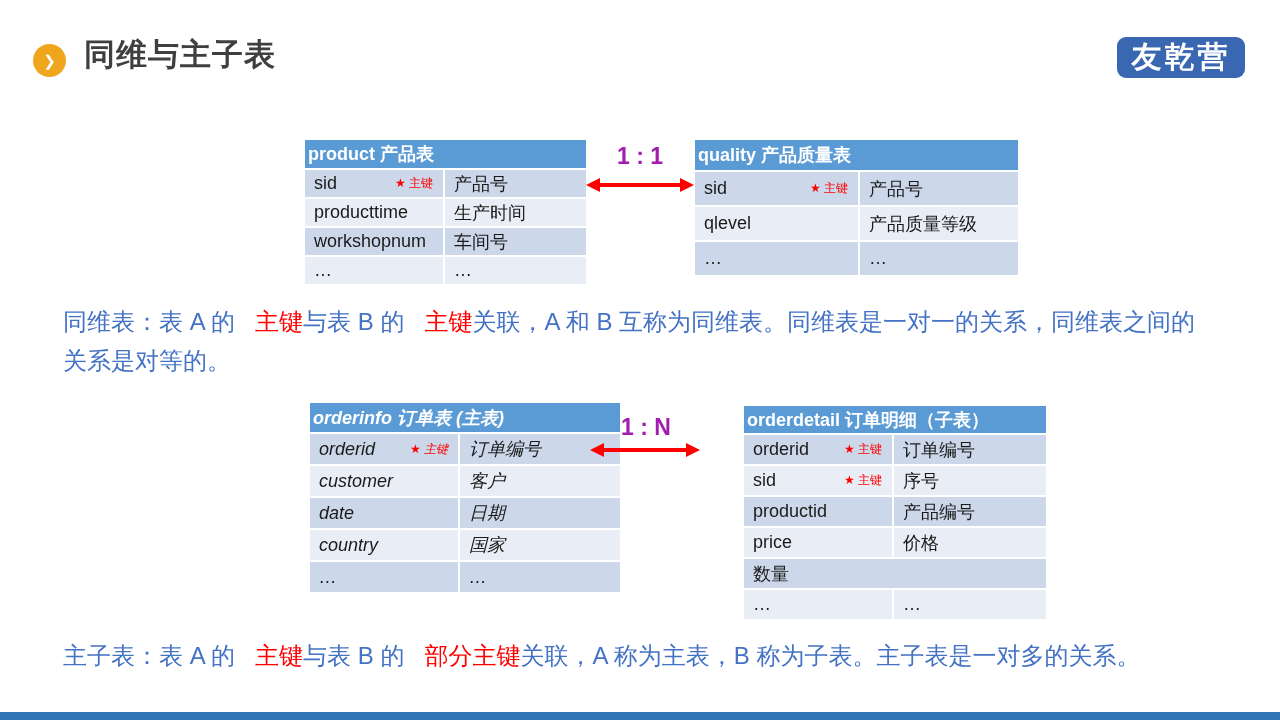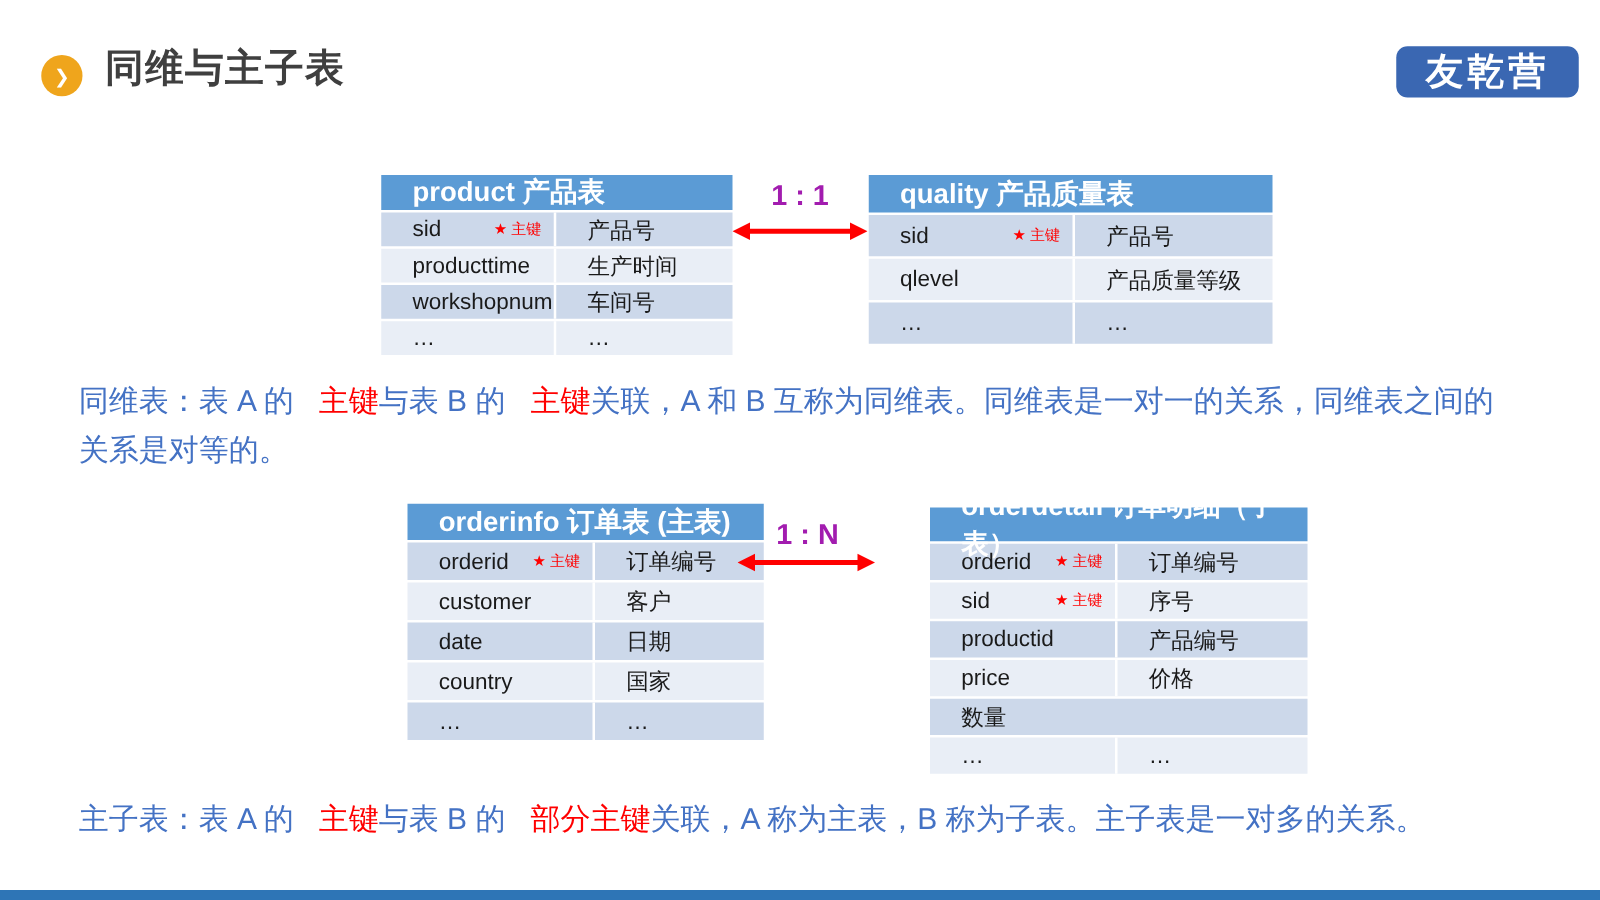--- a/index.html
+++ b/index.html
@@ -6,33 +6,33 @@
   html,body { width:1280px; height:720px; }
   body { font-family:"Liberation Sans","DejaVu Sans",sans-serif; background:#ffffff; }
   .slide { position:relative; width:1280px; height:720px; background:#ffffff; overflow:hidden; }
 
   
   .accent-circle { position:absolute; left:33px; top:44px; width:33px; height:33px;
     border-radius:50%; background:#EFA51C; color:#ffffff; display:flex;
     align-items:center; justify-content:center; font-size:15px; font-weight:bold; }
   .slide-title { position:absolute; left:84px; top:34px; font-size:31px; color:#3f3f3f;
     font-weight:600; letter-spacing:1px; }
-  .logo { position:absolute; left:1117px; top:37px; width:146px; height:41px;
+  .logo { position:absolute; left:1117px; top:37px; width:128px; height:41px;
     background:#3A67B2; border-radius:9px; color:#ffffff; font-weight:bold;
     font-size:30px; display:flex; align-items:center; justify-content:center;
     letter-spacing:3px; }
 
   
   .dbtable { position:absolute; font-size:18px; color:#1a1a1a; }
   .thead { height:var(--hh); background:#5B9BD5; color:#ffffff; font-weight:bold;
-    display:flex; align-items:center; padding-left:25px; font-size:22px; }
+    display:flex; align-items:center; padding-left:3px; font-size:18px; }
   .trow { display:flex; height:var(--rh); margin-top:2px; }
   .trow.odd  { background:#CCD8EA; }
   .trow.even { background:#E9EEF6; }
-  .cell { display:flex; align-items:center; padding-left:25px; }
+  .cell { display:flex; align-items:center; padding-left:9px; }
   .c1 { width:var(--c1); border-right:2px solid #ffffff; }
   .c2 { flex:1; }
   .fkey { color:#FF0000; margin-left:auto; padding-right:10px; font-size:12px; }
 
   
   .rel-label { position:absolute; color:#a21caf; font-weight:bold; font-size:23px;
     text-align:center; }
   .rel-arrow { position:absolute; }
   .rel-arrow svg line { stroke:#FF0000; }
   .rel-arrow svg polygon { fill:#FF0000; }
@@ -113,21 +113,21 @@
       <div class="trow odd">
         <div class="cell c1">
           <span>…</span>
         </div>
         <div class="cell c2">…</div>
       </div>
     </div>
 
   <div class="para" style="left:63px; top:302px; width:1150px;"><span class="seg-blue">同维表：表 A 的</span><span class="seg-red">主键</span><span class="seg-blue">与表 B 的</span><span class="seg-red">主键</span><span class="seg-blue">关联，A 和 B 互称为同维表。同维表是一对一的关系，同维表之间的关系是对等的。</span></div>
 
-  <div class="dbtable" style="left:326px; top:403px; width:285px; --hh:29px; --rh:30px; --c1:150px;">
+  <div class="dbtable" style="left:310px; top:403px; width:310px;font-style:italic; --hh:29px; --rh:30px; --c1:150px;">
       <div class="thead">orderinfo 订单表 (主表)</div>
       <div class="trow odd">
         <div class="cell c1">
           <span>orderid</span>
           <span class="fkey">★ 主键</span>
         </div>
         <div class="cell c2">订单编号</div>
       </div>
       <div class="trow even">
         <div class="cell c1">

